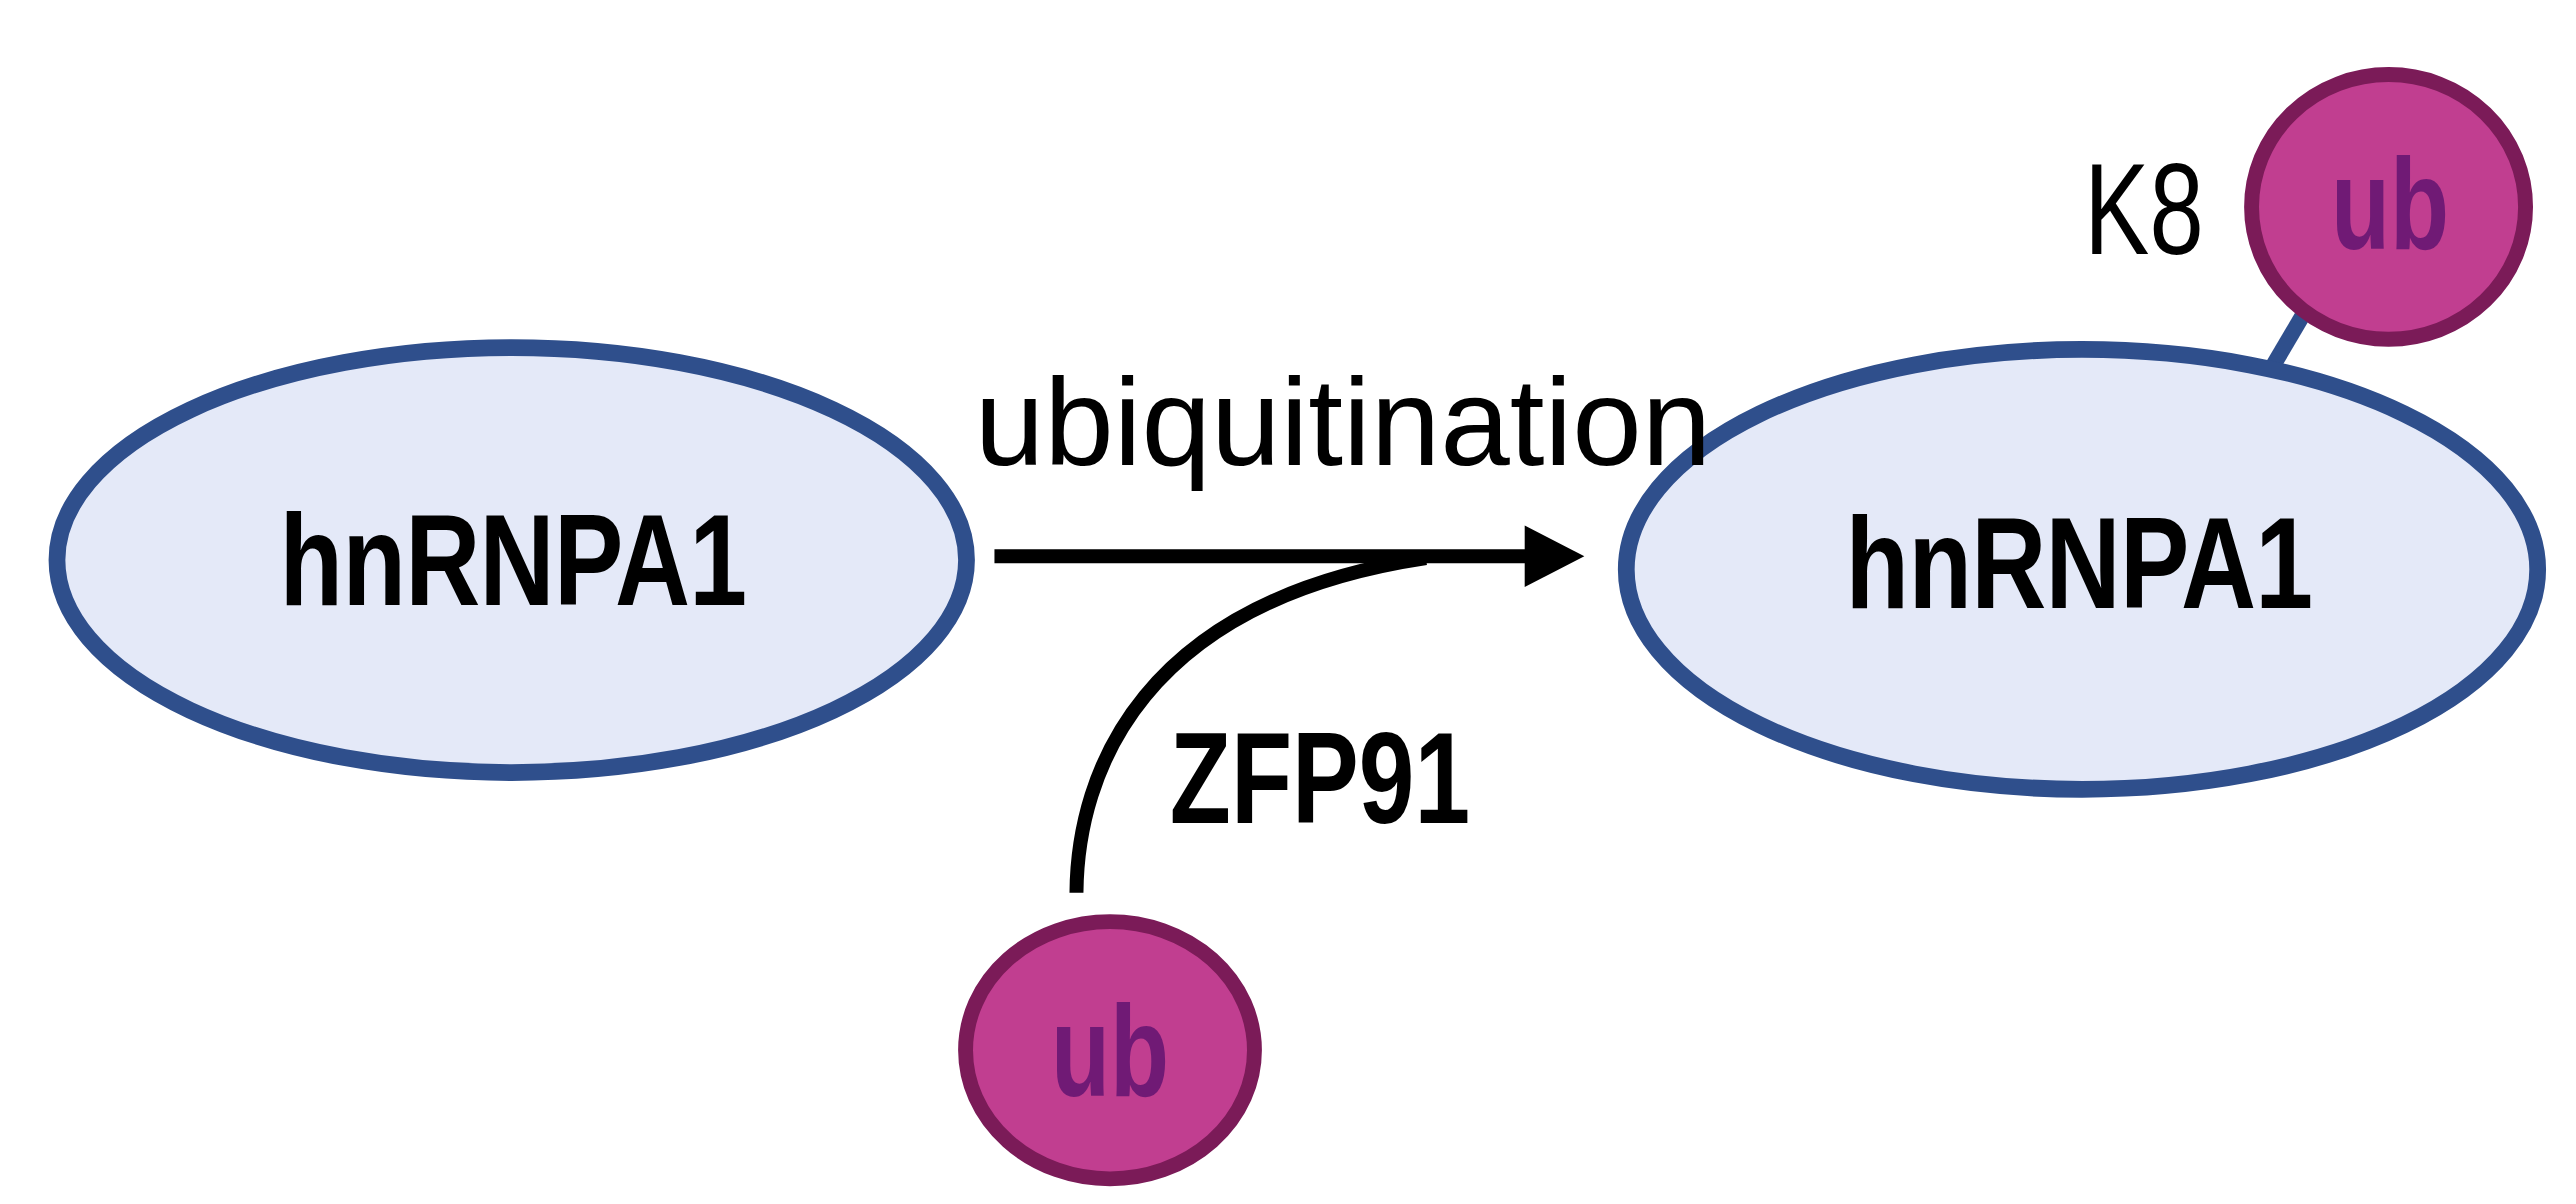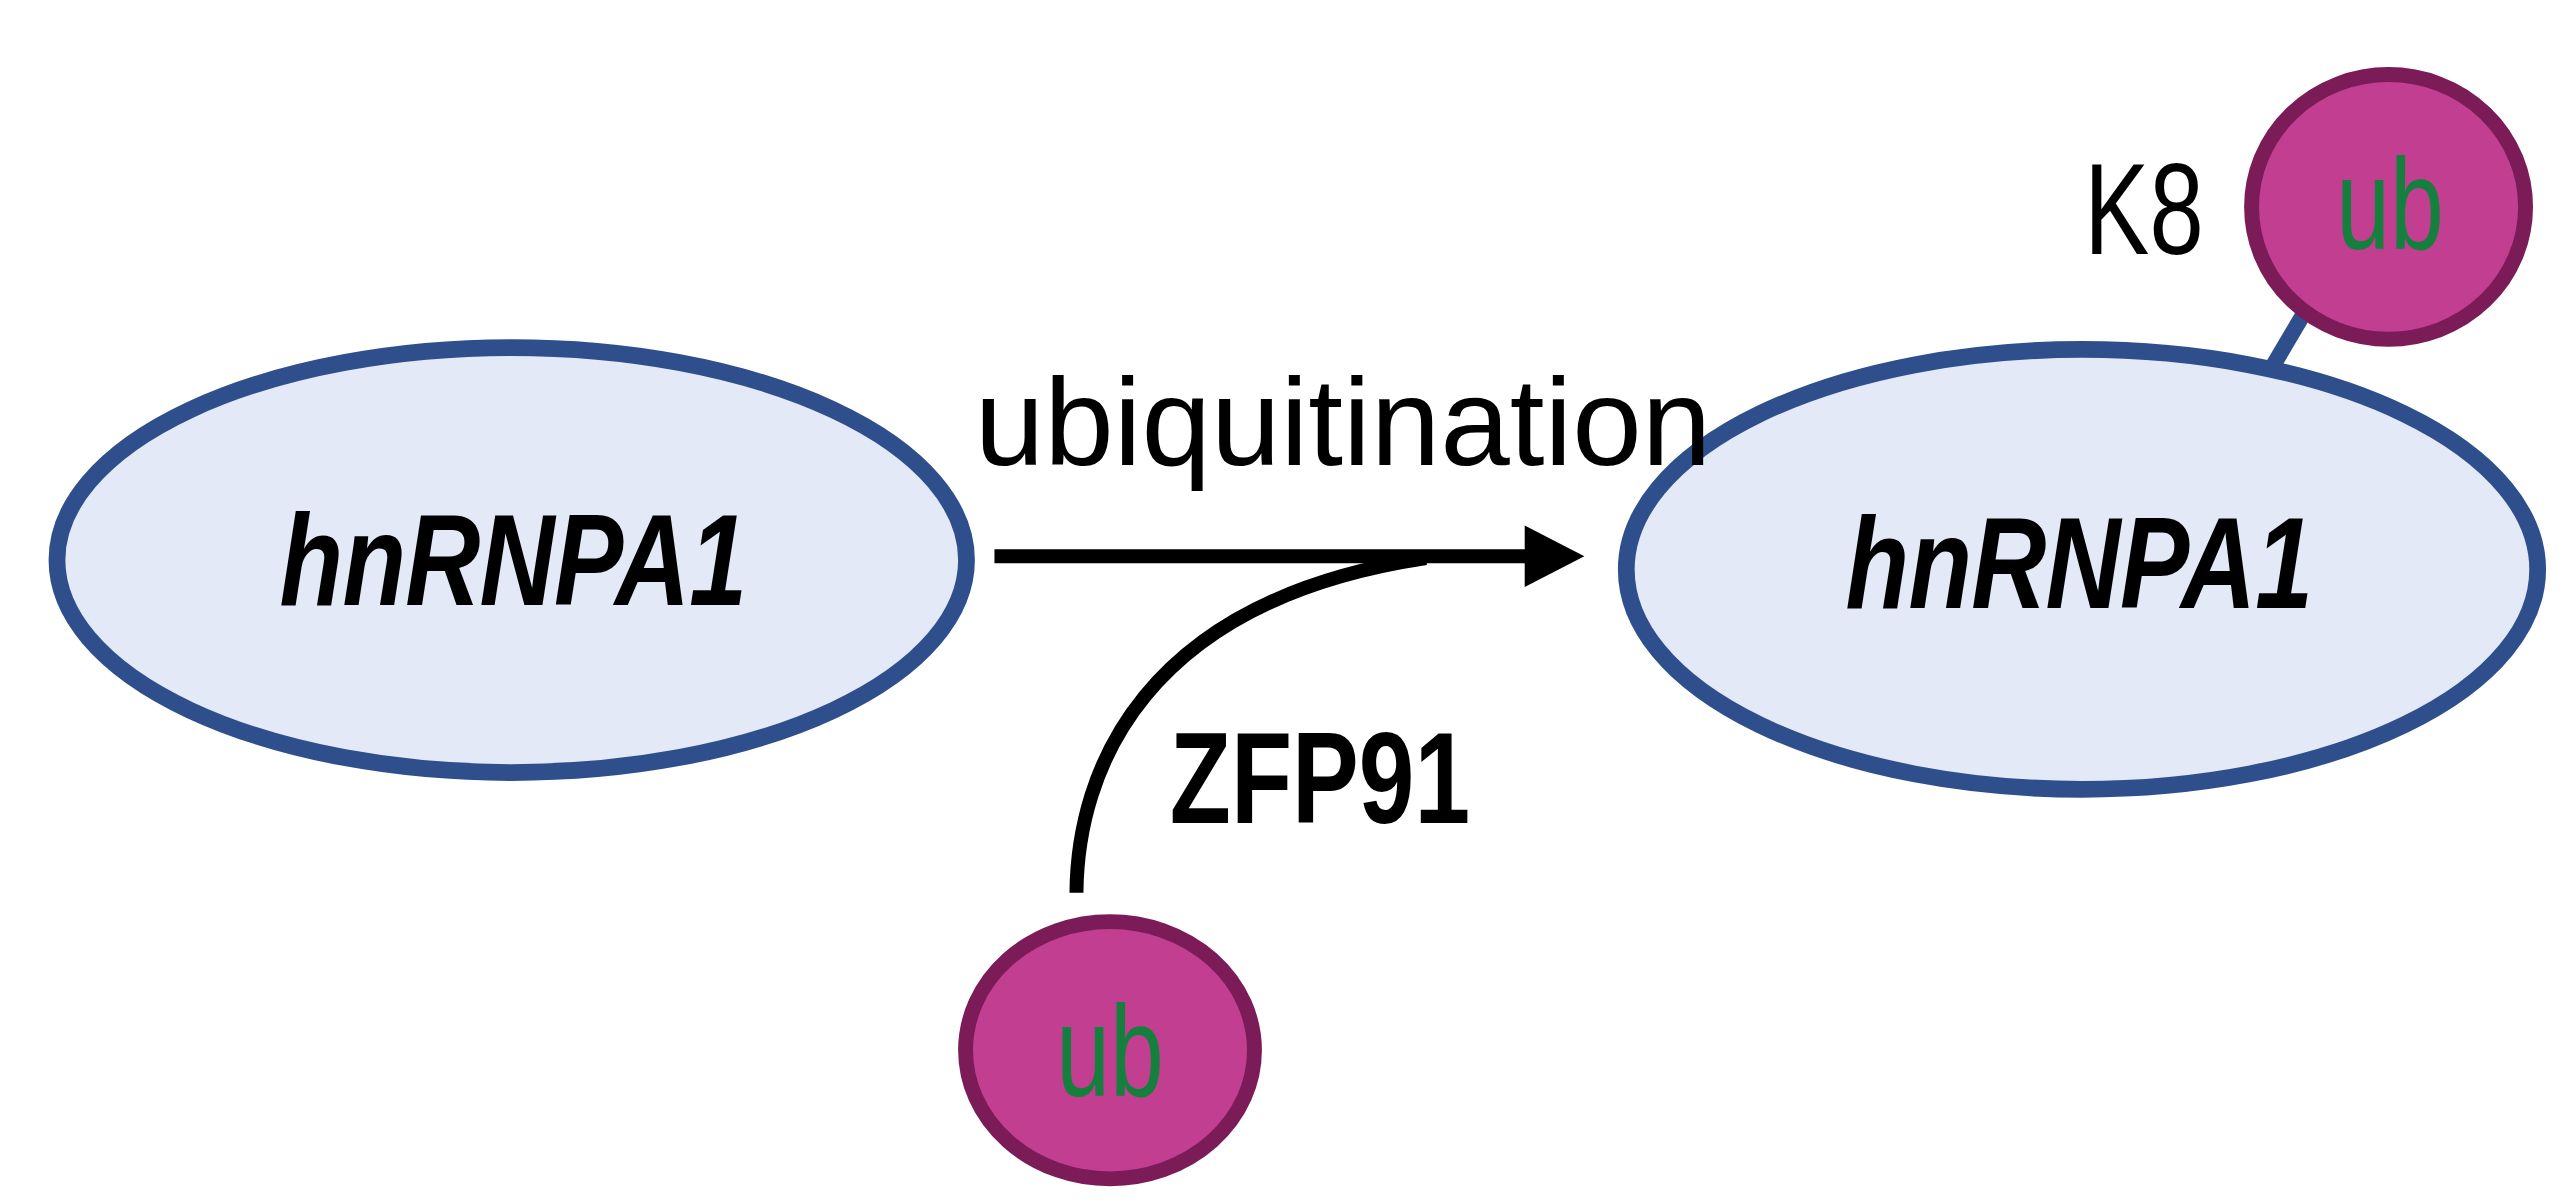--- a/index.html
+++ b/index.html
@@ -16,25 +16,25 @@
     transform:translate(-50%,-50%);
     white-space:nowrap;
     line-height:1;
     color:#000;
     text-align:center;
   }
   .sq{display:inline-block;transform-origin:50% 50%;}
   .sq80{transform:scaleX(0.80);}
   .sq77{transform:scaleX(0.77);}
   .sq75{transform:scaleX(0.75);}
-  .lbl-node{font-size:130px;font-weight:700;letter-spacing:-0.9px;font-style:italic;}
+  .lbl-node{font-size:130px;font-weight:700;letter-spacing:-0.9px;}
   .lbl-reaction{font-size:125px;font-weight:400;margin-left:39px;}
   .lbl-enzyme{font-size:130px;font-weight:700;margin-top:36px;}
   .lbl-site{font-size:130px;font-weight:400;}
-  .lbl-ub{font-size:129px;font-weight:400;color:#15803d;}
+  .lbl-ub{font-size:129px;font-weight:700;color:#701a75;}
 </style>
 </head>
 <body>
 
 <div class="canvas">
 
   <svg class="shape-layer" width="2576" height="1204" viewBox="0 0 2764 1292" xmlns="http://www.w3.org/2000/svg">
 
     <line x1="2398" y1="462" x2="2470" y2="340" stroke-width="17" stroke="#2F4F8C"></line>
 

